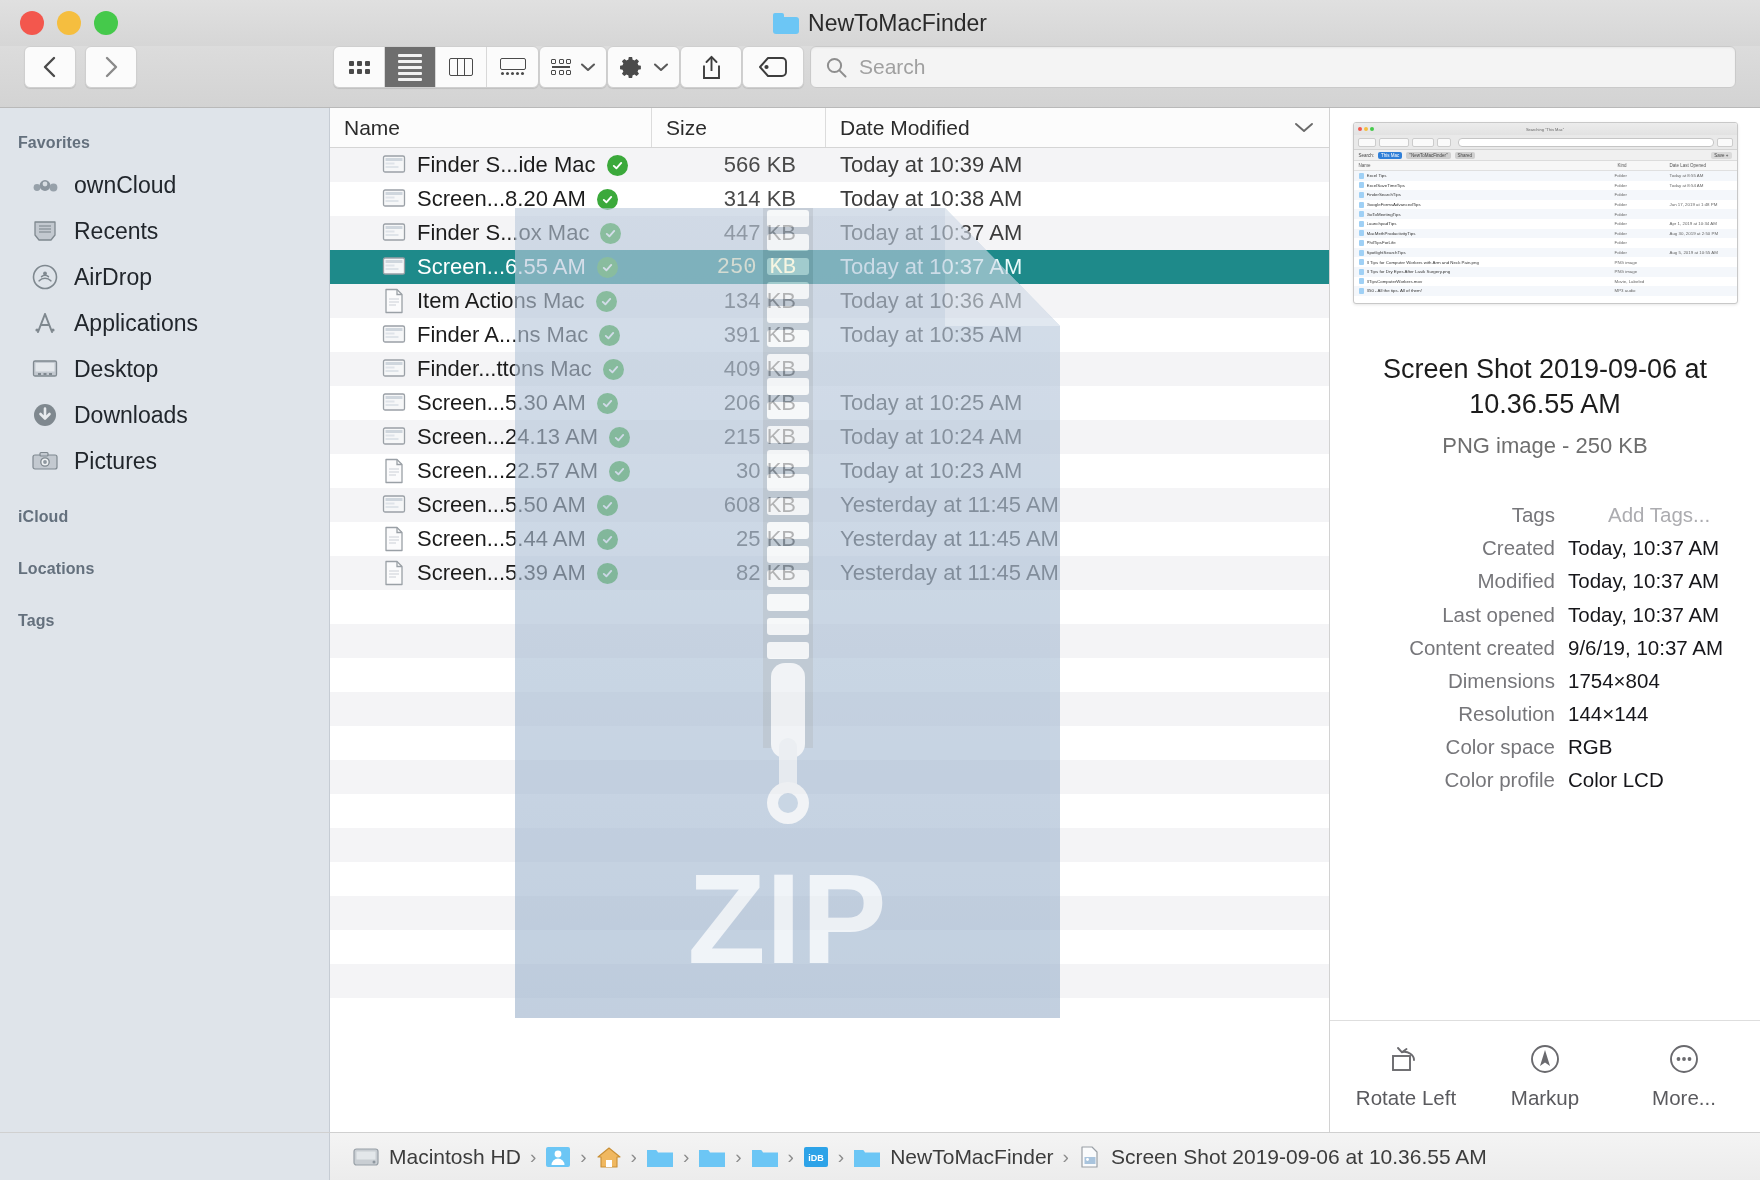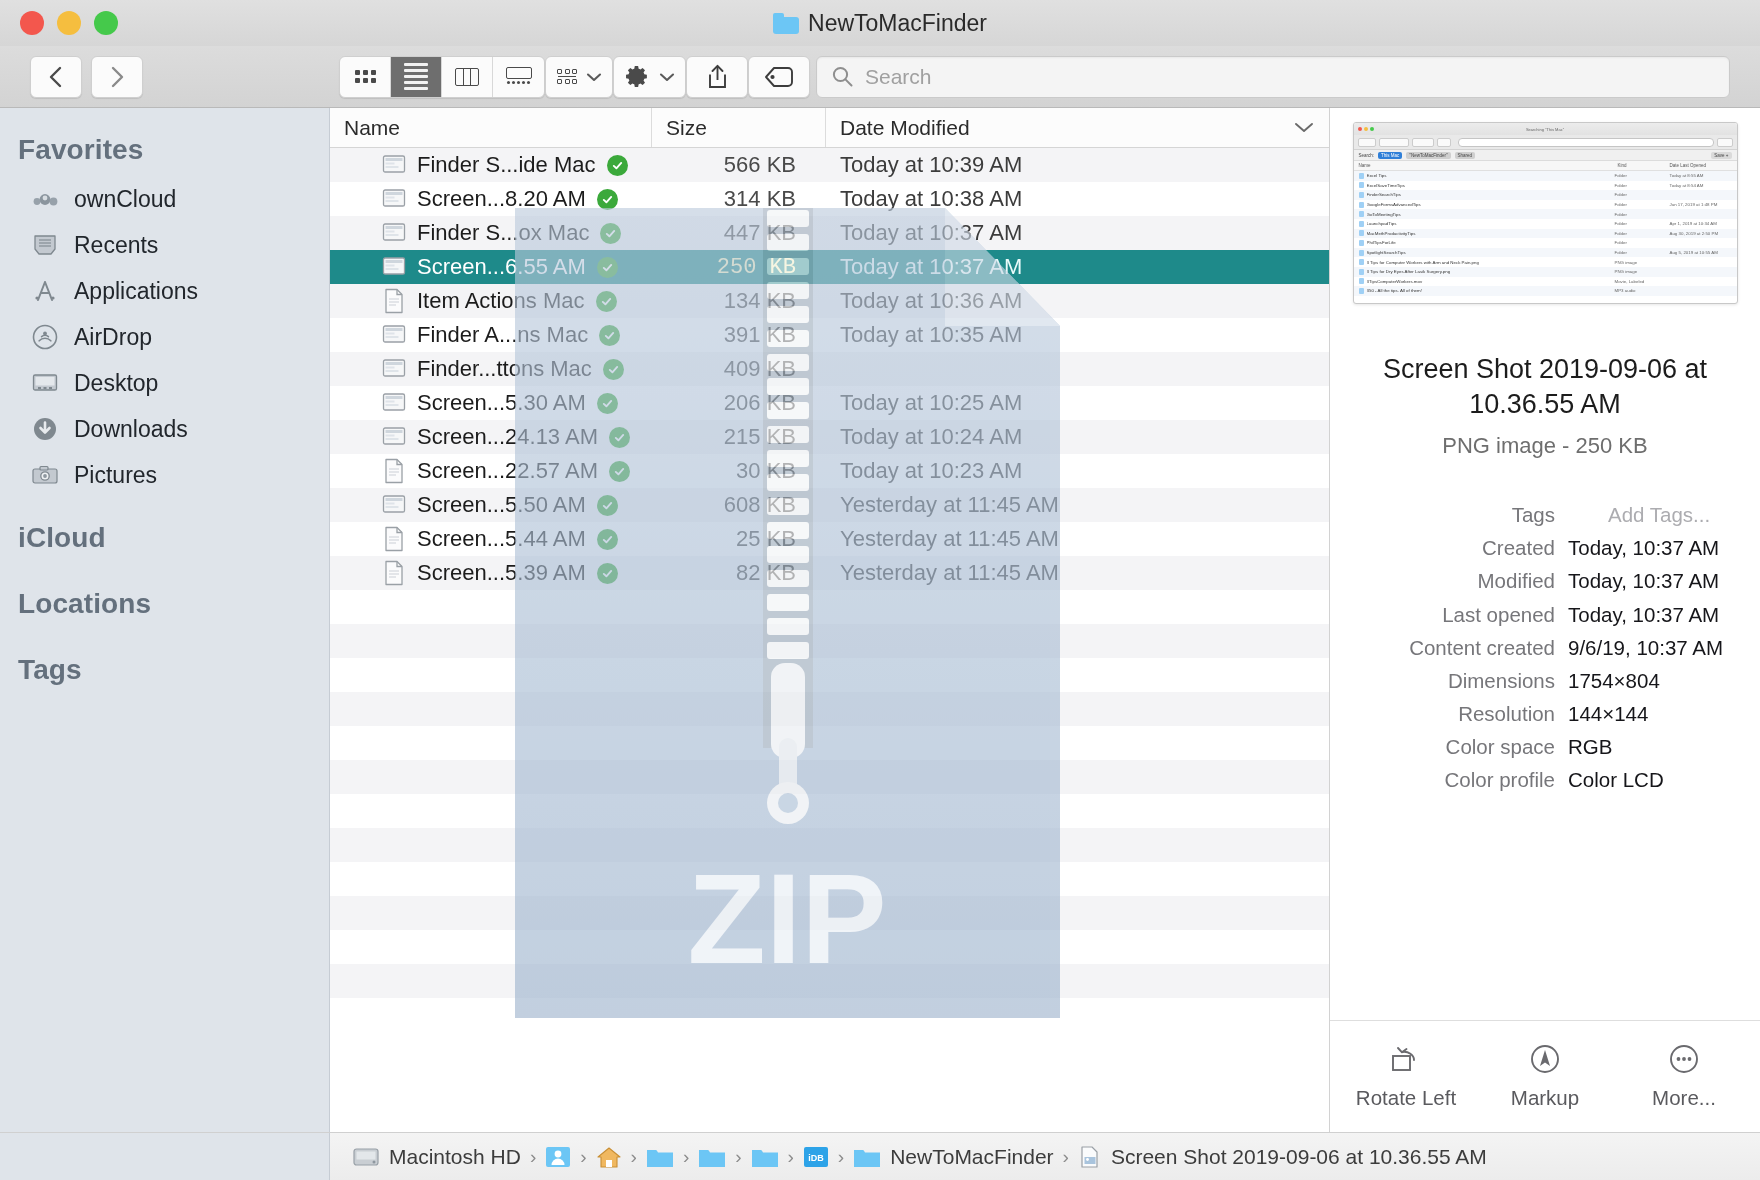--- a/index.html
+++ b/index.html
@@ -45,22 +45,22 @@
   .title-folder-icon .ftab {
     position:absolute; left:0; top:0; width:11px; height:6px;
     background:#6cc6f5; border-radius:2px 2px 0 0;
   }
   .title-text { font-size: 23px; color: #2a2a2a; font-weight: 400; }
 
   
   .toolbar {
     height: 62px;
     background: linear-gradient(180deg, #dcdcdc 0%, #d3d3d3 100%);
-    display: flex; align-items: center;
-    padding: 0 30px;
+    display: flex; 
+    padding: 0 24px;
     flex: 0 0 auto;
     border-bottom: 1px solid #b9b9b9;
   }
   .tb-btn {
     background: #fbfbfb;
     border: 1px solid #cfcfcf;
     border-radius: 6px;
     height: 42px;
     display: flex; align-items: center; justify-content: center;
     box-shadow: 0 1px 1px rgba(0,0,0,.10);
@@ -125,21 +125,21 @@
 
   
   .sidebar {
     width: 330px; flex: 0 0 330px;
     background: #dfe4ea;
     padding-top: 16px;
     border-right: 1px solid #c6ccd4;
     overflow: hidden;
   }
   .sb-header {
-    font-size: 28px; color: #64707d; font-weight: 600;
+    font-size: 16px; color: #64707d; font-weight: 600;
     padding: 10px 0 10px 18px; letter-spacing: .1px;
   }
   .sb-item {
     display: flex; align-items: center; gap: 14px;
     padding: 7px 12px 7px 30px; height: 46px;
   }
   .sb-label { font-size: 23px; color: #21262c; }
   .sb-icon { width: 30px; height: 30px; flex: 0 0 30px; position: relative; }
 
   
@@ -429,39 +429,39 @@
                 <line x1="9" y1="16" x2="21" y2="16"></line>
             </g>
           </svg>
         </span>
         <span class="sb-label">Recents</span>
       </div>
 
       <div class="sb-item">
         <span class="sb-icon">
           <svg width="30" height="30" viewBox="0 0 30 30">
+            <circle cx="15" cy="15" r="11.5" fill="none" stroke="#7f888f" stroke-width="1.6"></circle>
+            <path d="M9.2 18.8a8 8 0 0 1 11.6 0" fill="none" stroke="#7f888f" stroke-width="1.6" stroke-linecap="round"></path>
+            <path d="M11.6 14.6a4.8 4.8 0 0 1 6.8 0" fill="none" stroke="#7f888f" stroke-width="1.6" stroke-linecap="round"></path>
+            <circle cx="15" cy="11.4" r="1.9" fill="#7f888f"></circle>
+          </svg>
+        </span>
+        <span class="sb-label">AirDrop</span>
+      </div>
+
+      <div class="sb-item">
+        <span class="sb-icon">
+          <svg width="30" height="30" viewBox="0 0 30 30">
             <path d="M15 6 L22 24 M15 6 L8 24" fill="none" stroke="#7f888f" stroke-width="2" stroke-linecap="round"></path>
             <line x1="11" y1="17" x2="19" y2="17" stroke="#7f888f" stroke-width="2" stroke-linecap="round"></line>
             <circle cx="7" cy="22" r="1.6" fill="#7f888f"></circle>
               <circle cx="23" cy="22" r="1.6" fill="#7f888f"></circle>
           </svg>
         </span>
         <span class="sb-label">Applications</span>
-      </div>
-
-      <div class="sb-item">
-        <span class="sb-icon">
-          <svg width="30" height="30" viewBox="0 0 30 30">
-            <circle cx="15" cy="15" r="11.5" fill="none" stroke="#7f888f" stroke-width="1.6"></circle>
-            <path d="M9.2 18.8a8 8 0 0 1 11.6 0" fill="none" stroke="#7f888f" stroke-width="1.6" stroke-linecap="round"></path>
-            <path d="M11.6 14.6a4.8 4.8 0 0 1 6.8 0" fill="none" stroke="#7f888f" stroke-width="1.6" stroke-linecap="round"></path>
-            <circle cx="15" cy="11.4" r="1.9" fill="#7f888f"></circle>
-          </svg>
-        </span>
-        <span class="sb-label">AirDrop</span>
       </div>
 
       <div class="sb-item">
         <span class="sb-icon">
           <svg width="30" height="30" viewBox="0 0 30 30">
             <rect x="3.5" y="7" width="23" height="15" rx="1.6" fill="#c3c9d0" stroke="#7f888f" stroke-width="1.3"></rect>
             <rect x="5.5" y="9" width="19" height="8.5" fill="#e4e8ec"></rect>
             <g fill="#7f888f">
                 <rect x="8" y="19" width="3" height="2"></rect>
                 <rect x="13.5" y="19" width="3" height="2"></rect>

